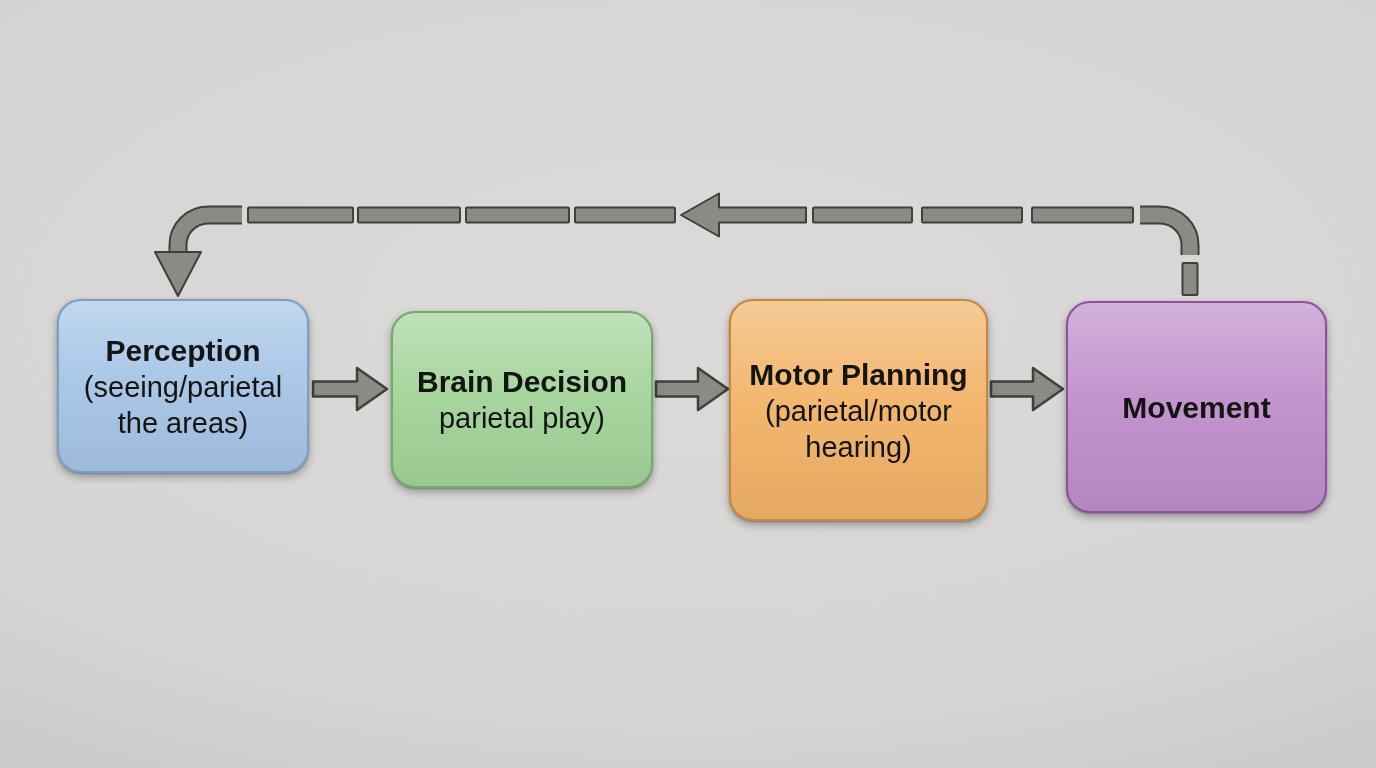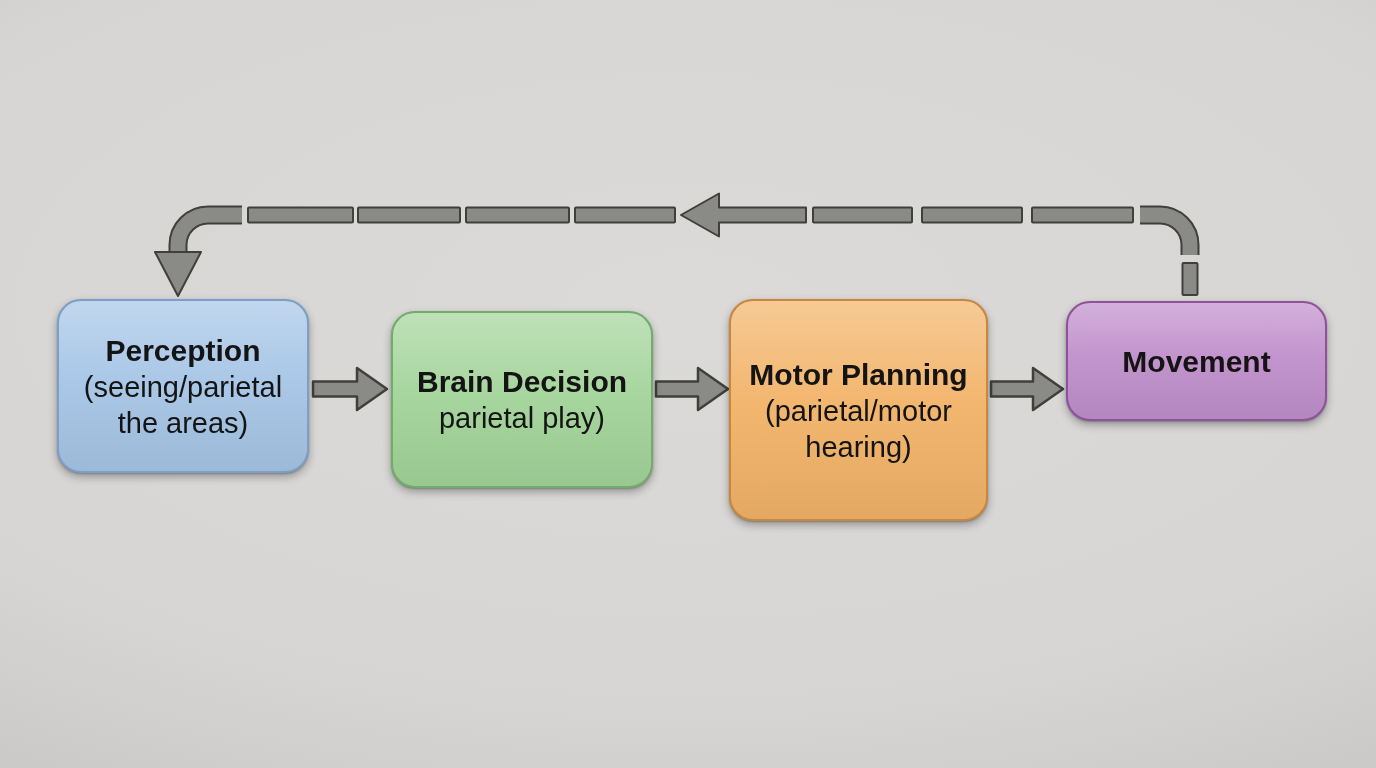--- a/index.html
+++ b/index.html
@@ -18,21 +18,21 @@
     text-align:center;
     background-image:linear-gradient(180deg,
       rgba(255,255,255,0.30) 0%, rgba(255,255,255,0.05) 45%, rgba(0,0,0,0.06) 100%);
     box-shadow:0 4px 9px rgba(0,0,0,0.30), 0 1px 2px rgba(0,0,0,0.22);
   }
   .box-title{font-size:30px;font-weight:700;line-height:37px;white-space:nowrap;}
   .box-sub{font-size:29px;font-weight:400;line-height:36px;white-space:nowrap;}
   #box-perception{left:57px;top:299px;width:252px;height:174px;}
   #box-brain-decision{left:391px;top:299px;width:262px;height:177px;}
   #box-motor-planning{left:729px;top:299px;width:259px;height:222px;text-align:right;}
-  #box-movement{left:1066px;top:301px;width:261px;height:120px;}
+  #box-movement{left:1066px;top:301px;width:261px;height:212px;}
 </style>
 </head>
 <body>
 
 <div class="stage" style="background-color: rgb(213, 212, 210); color: rgb(20, 20, 20);">
 
   <svg class="arrows-svg" viewBox="0 0 1376 768" xmlns="http://www.w3.org/2000/svg">
 
     <g stroke-width="2.5" stroke-linejoin="round" fill="#8a8a86" stroke="#3f3f3c">
       <polygon points="313,381.5 357,381.5 357,368 387,389 357,410 357,396.5 313,396.5"></polygon>

